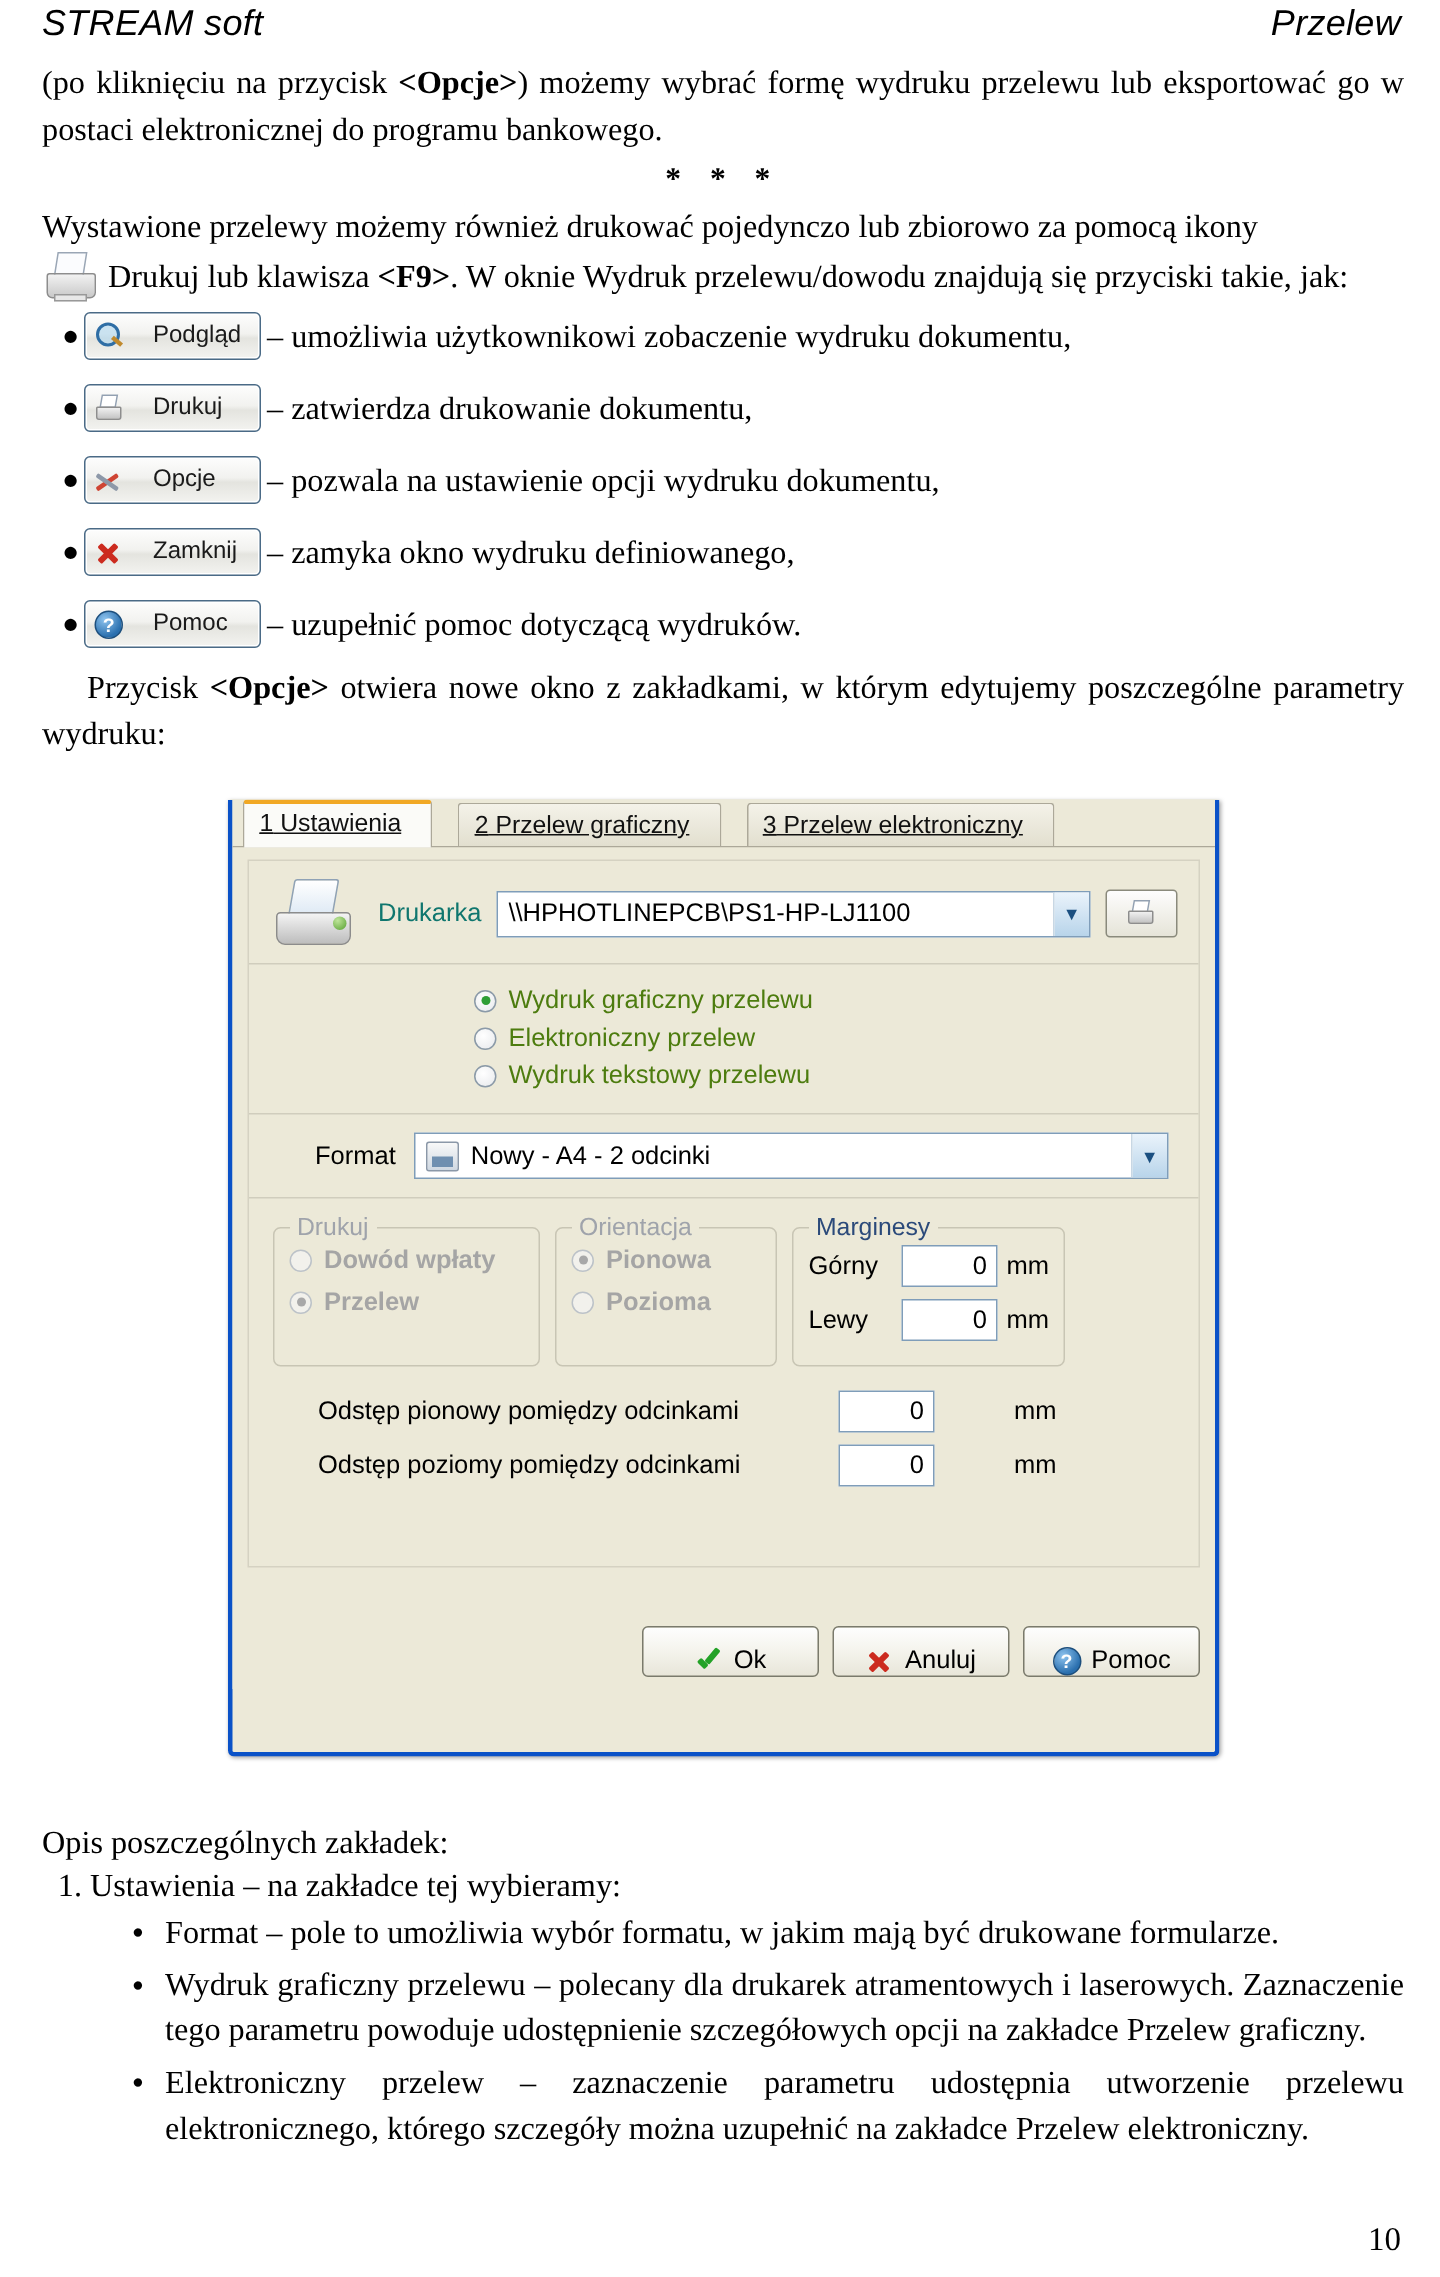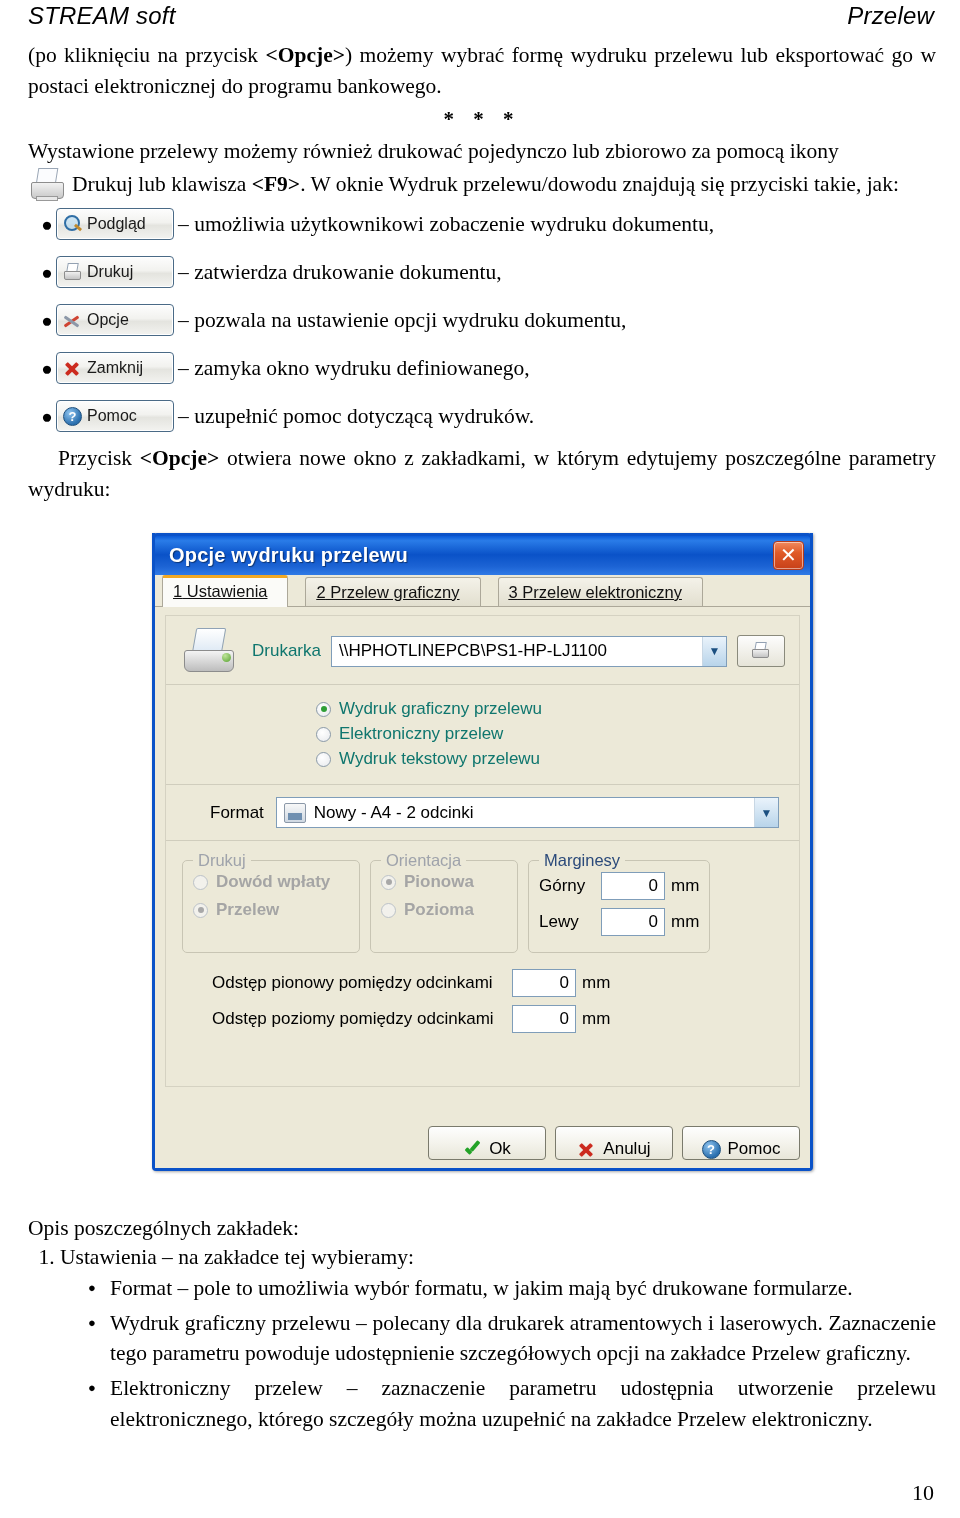--- a/index.html
+++ b/index.html
@@ -104,21 +104,21 @@
     padding: 0 6px;
     font-family: "Liberation Sans", "DejaVu Sans", sans-serif;
     font-size: 16px;
     color: #1a1a1a;
     margin-right: 4px;
   }
   .uibtn .glyph {
     width: 19px; height: 19px; flex: 0 0 19px;
     position: relative;
   }
-  .uibtn .lbl { white-space: nowrap; }
+  .uibtn .lbl { white-space: nowrap; margin-left: 15px; }
   .desc {
     font-size: 21.5px;
     white-space: nowrap;
   }
 
   
   .g-magnify::before {
     content:""; position:absolute; left:1px; top:0px;
     width:12px; height:12px; border-radius:50%;
     border:2px solid #2f6ea5; background: rgba(175,215,240,.6);
@@ -336,21 +336,21 @@
   }
   .radio.on::after {
     content:""; position:absolute; left:3.5px; top:3.5px;
     width: 6px; height: 6px; border-radius: 50%;
     background: #2f9e36;
   }
   .radio.dim { border-color: #bcc2c8; background: #f2f1ec; }
   .radio.dim.on::after { background: #a8a8a8; }
   .radio-row .rlbl {
     font-family: "Liberation Sans", "DejaVu Sans", sans-serif;
-    font-size: 17px; color: #0f766e;
+    font-size: 17px; color: #4d7c0f;
   }
 
   
   .format-row {
     display: flex; align-items: center;
     padding: 12px 20px 12px 16px;
     border-bottom: 1px solid #d0cdbd;
   }
   .format-row .fl {
     font-family: "Liberation Sans", "DejaVu Sans", sans-serif;
@@ -393,21 +393,21 @@
     font-size: 17px;
     line-height: 26px;
   }
   .unit {
     font-family: "Liberation Sans", "DejaVu Sans", sans-serif;
     font-size: 17px; margin-left: 6px;
   }
 
   
   .spacing { padding: 12px 16px 6px 16px; }
-  .srow { display: flex; align-items: center; justify-content: flex-start; margin-bottom: 8px; }
+  .srow { display: flex; align-items: center; justify-content: flex-start; margin-bottom: 8px; gap: 47px; }
   .srow .slbl {
     font-family: "Liberation Sans", "DejaVu Sans", sans-serif;
     font-size: 17px; width: 330px; padding-left: 30px;
   }
 
   
   .dlg-footer {
     position: absolute;
     left: 10px; right: 10px; bottom: 8px;
     display: flex; justify-content: flex-end; gap: 9px;
@@ -524,24 +524,20 @@
     </li>
   </ul>
 
   <p class="para indent" style="margin-top:4px;">
     <span>Przycisk </span><b>&lt;Opcje&gt;</b><span> otwiera nowe okno z zakładkami, w którym edytujemy poszczególne parametry wydruku:</span>
   </p>
 </div>
 
 <div class="dialog">
 
-  <div class="titlebar">
-    <span class="title">Opcje wydruku przelewu</span>
-    <span class="closebtn">✕</span>
-  </div>
 
   <div class="tabrow">
     <div class="tab active">
       <u>1</u><span> Ustawienia</span>
     </div>
     <div class="tab">
       <u>2</u><span> Przelew graficzny</span>
     </div>
     <div class="tab">
       <u>3</u><span> Przelew elektroniczny</span>

